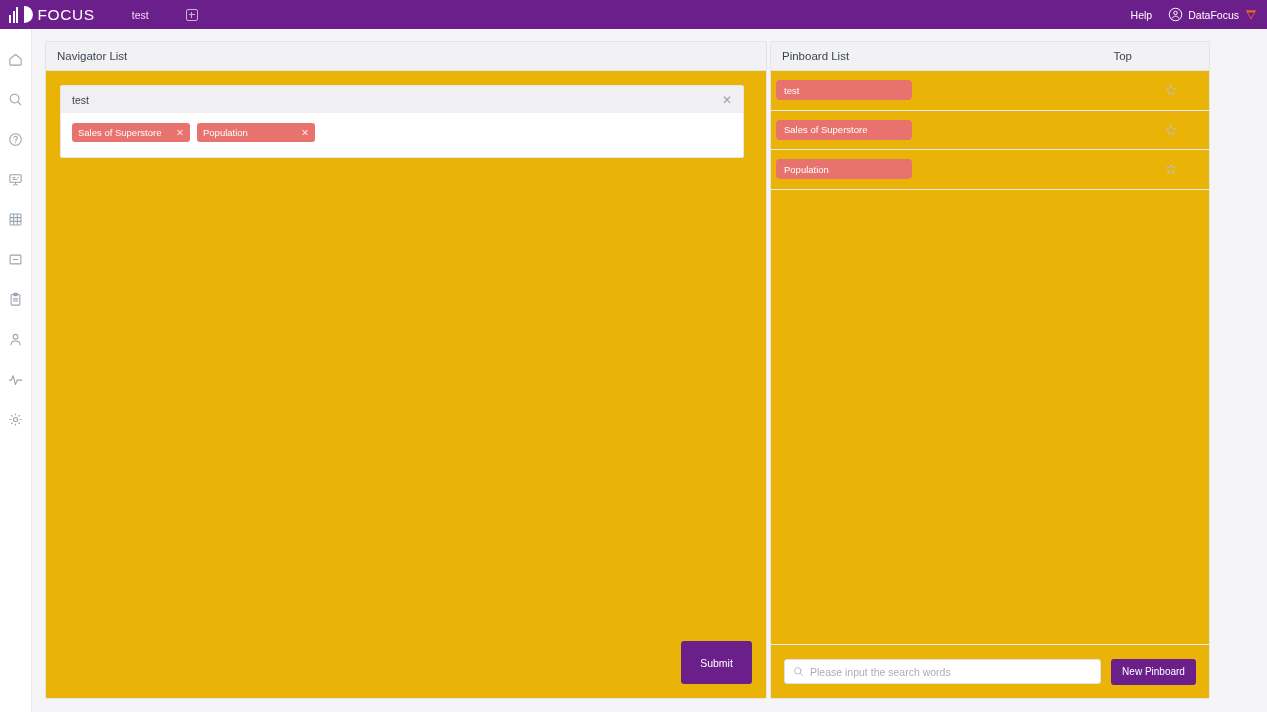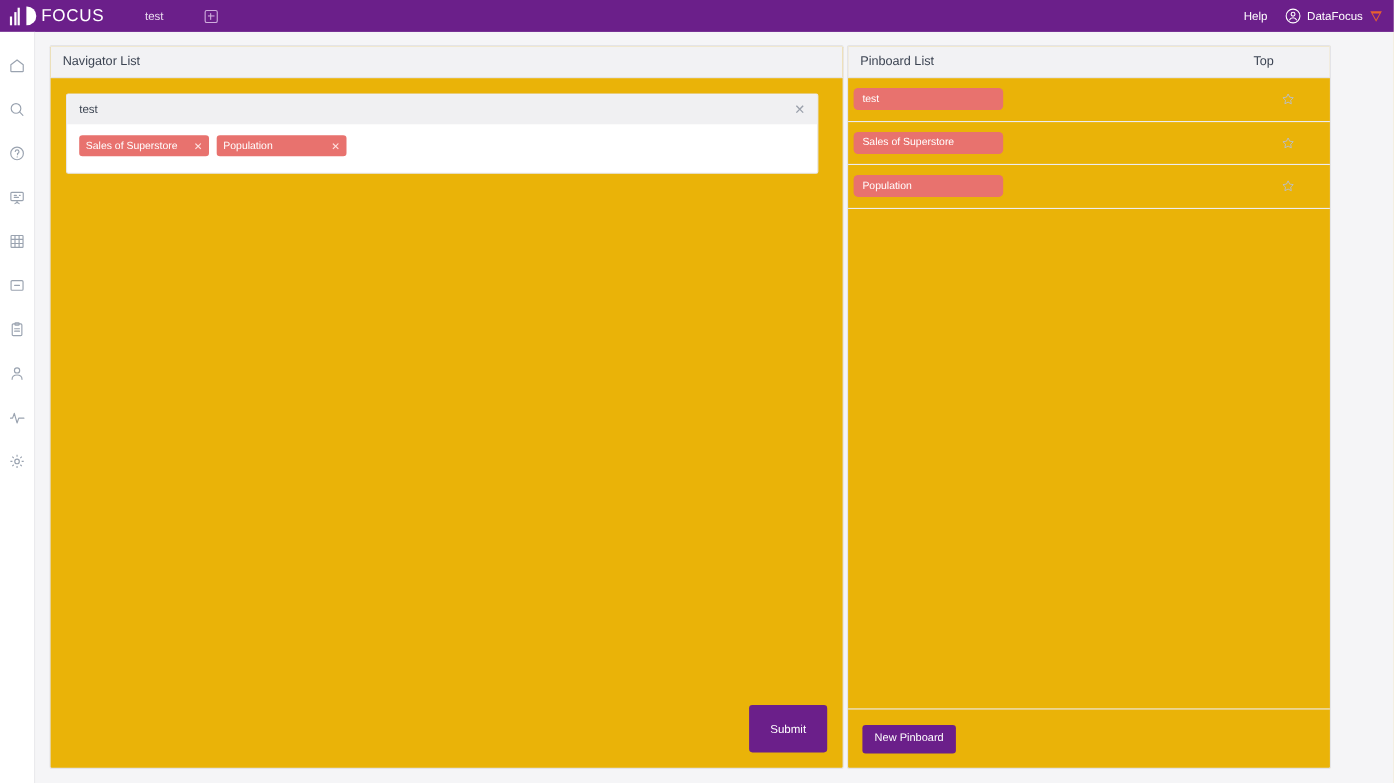--- a/index.html
+++ b/index.html
@@ -89,21 +89,21 @@
   }
   .panel-head {
     height: 29px;
     background: #f2f2f4;
     border-bottom: 1px solid #e4e4e8;
     display: flex; align-items: center;
     padding: 0 11px;
     font-size: 11.5px; color: #3c4452;
   }
   .panel-head .head-right {
-    margin-left: auto; margin-right: 40px;
+    margin-left: auto; margin-right: 66px;
     font-size: 11.5px; color: #3c4452;
   }
 
   
   #navigator-panel {
     left: 13px; top: 12px;
     width: 722px; height: 658px;
   }
   .nav-body { position: relative; height: calc(100% - 29px); }
 
@@ -392,19 +392,26 @@
           <span>Population</span>
         </div>
         <div class="pin-star">
           <svg viewBox="0 0 24 24" fill="none" stroke="#b9bfcc" stroke-width="1.7" stroke-linejoin="round">
             <path d="M12 2.8l2.9 5.9 6.5.95-4.7 4.6 1.1 6.5L12 17.7l-5.8 3.05 1.1-6.5L2.6 9.65l6.5-.95z"></path>
           </svg>
         </div>
       </div>
 
       <div class="pin-footer">
+        <div class="search-box">
+          <svg viewBox="0 0 24 24" fill="none" stroke="#b3b8c2" stroke-width="2" stroke-linecap="round">
+            <circle cx="10.5" cy="10.5" r="7"></circle>
+            <path d="M15.8 15.8l4.7 4.7"></path>
+          </svg>
+          <input type="text" placeholder="Please input the search words" style="">
+        </div>
         <button class="new-pin-btn">New Pinboard</button>
       </div>
 
     </div>
   </div>
 
 </div>
 
 </body></html>

